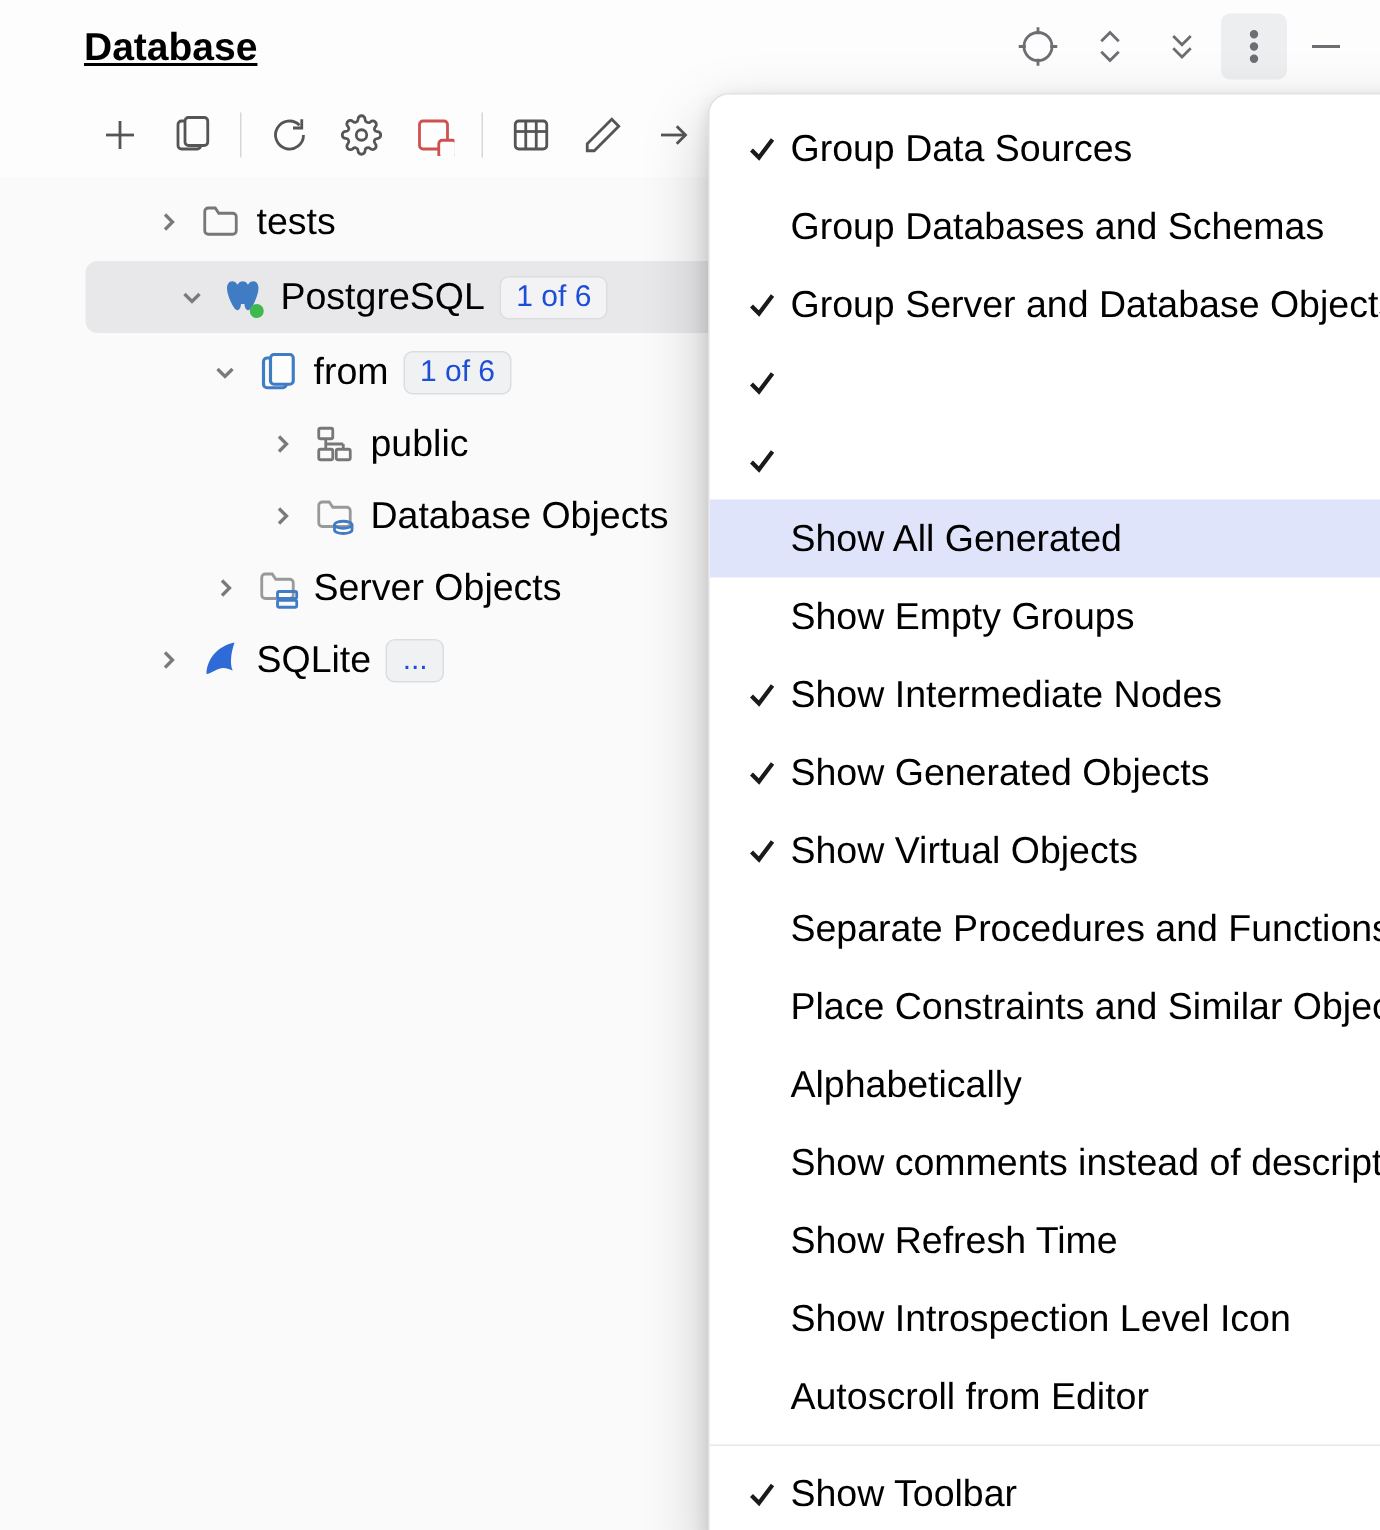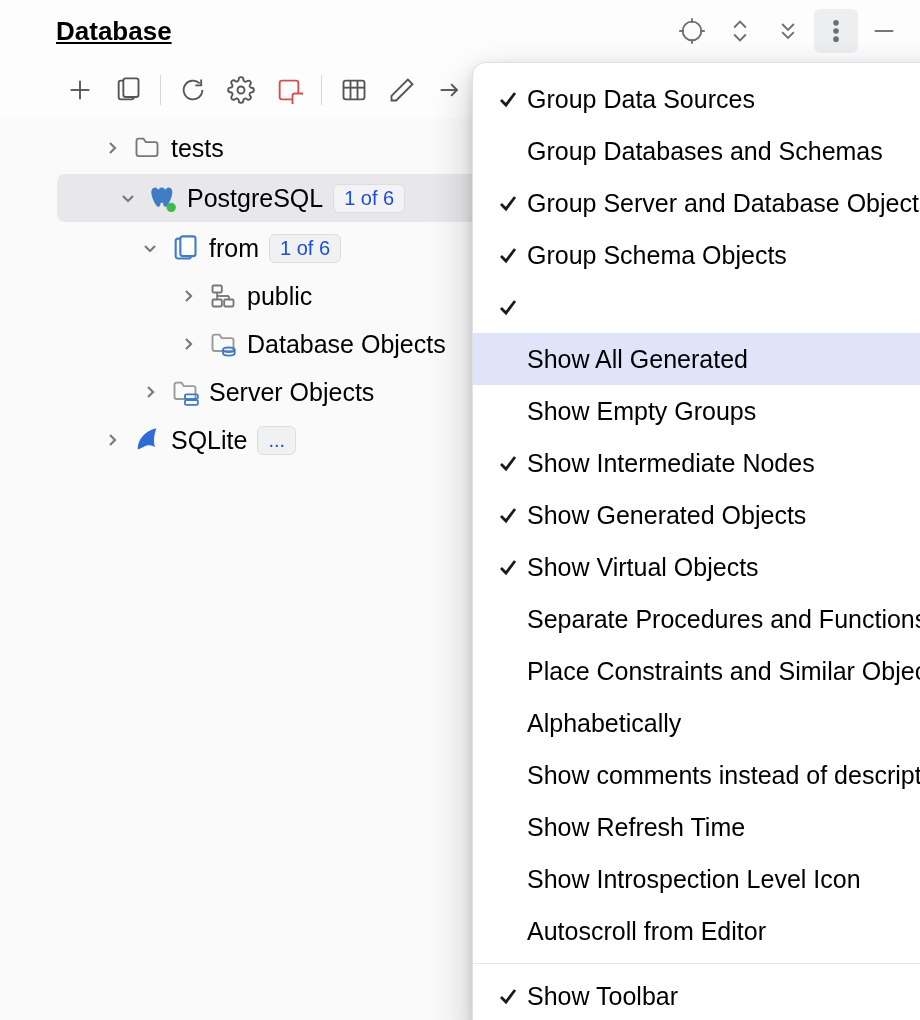--- a/index.html
+++ b/index.html
@@ -376,21 +376,20 @@
           </svg>
         </span>
         <span class="menu-label">Group Server and Database Objects</span>
       </div>
       <div class="menu-item">
         <span class="menu-check">
           <svg viewBox="0 0 20 20">
             <polyline points="3,11 8,16 17,4"></polyline>
           </svg>
         </span>
-        <span class="menu-label">Group Schema Objects</span>
       </div>
       <div class="menu-item">
         <span class="menu-check">
           <svg viewBox="0 0 20 20">
             <polyline points="3,11 8,16 17,4"></polyline>
           </svg>
         </span>
       </div>
       <div class="menu-item highlight">
         <span class="menu-check"></span>

